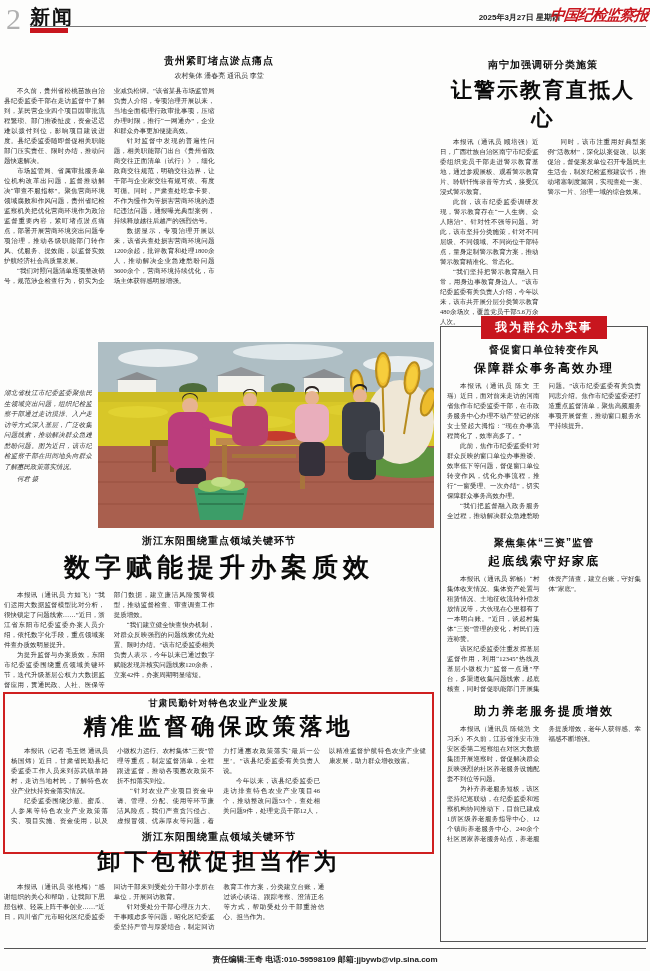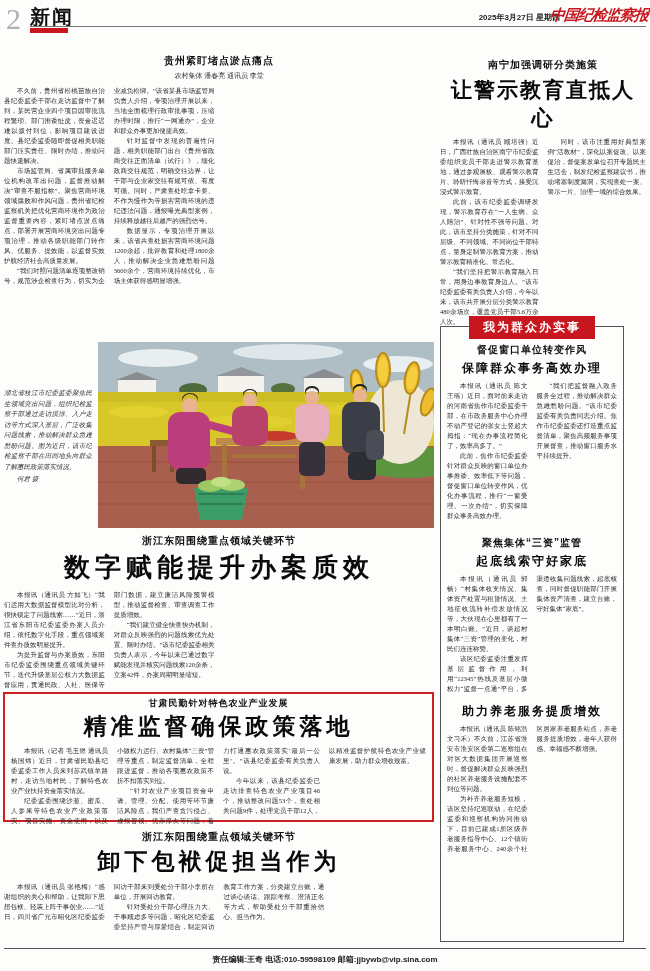--- a/index.html
+++ b/index.html
@@ -40,30 +40,30 @@
   #photo-block { position:absolute; left:4px; top:342px; width:430px; height:188px; }
   .caption { position:absolute; left:0; top:46px; width:88px; height:142px; font-size:6.5px; line-height:10.5px;
     font-style:italic; color:#333; text-align:justify; overflow:hidden; }
   .caption .cred { text-indent:2em; margin-top:2px; font-style:italic; }
   .photo { position:absolute; left:94px; top:0; width:336px; height:186px; background:#cfd6d2; overflow:hidden; }
   
   #a-dongyang { left:4px; top:534px; width:430px; height:152px; }
   #a-dongyang .headline { font-size:26px; letter-spacing:5px; margin-top:2px; }
   #a-dongyang .body { height:100px; }
   
-  #a-minqin { left:3px; top:692px; width:431px; height:130px; border:2.5px solid #cf2020; padding:3px 6px; }
+  #a-minqin { left:3px; top:692px; width:431px; height:162px; border:2.5px solid #cf2020; padding:3px 6px; }
   #a-minqin .kicker { font-size:9px; }
   #a-minqin .headline { font-size:23px; letter-spacing:4px; margin-top:1px; }
   #a-minqin .body { height:82px; margin-top:4px; }
   
   #a-zhaohua { left:4px; top:830px; width:430px; height:112px; }
   #a-zhaohua .headline { font-size:23px; letter-spacing:4px; margin-top:2px; }
   #a-zhaohua .body { height:56px; }
   
-  #right-box { position:absolute; left:440px; top:326px; width:184px; height:616px;
+  #right-box { position:absolute; left:440px; top:326px; width:208px; height:616px;
     border:1px solid #555; padding:16px 6px 4px 6px; }
   #right-box .boxlabel { position:absolute; top:-11px; left:50%; transform:translateX(-50%);
     background:#c8161e; color:#fff; font-size:12px; font-weight:900; letter-spacing:2px;
     padding:3px 14px; white-space:nowrap; font-family:"Liberation Sans",sans-serif; }
   .rb-art { margin-bottom:9px; }
   .rb-art .headline { font-size:12px; letter-spacing:2px; margin-top:3px; }
   .rb-art .body { margin-top:4px; }
   #rb0 .body { height:146px; }
   #rb1 .body { height:120px; }
   #rb2 .body { height:132px; }

